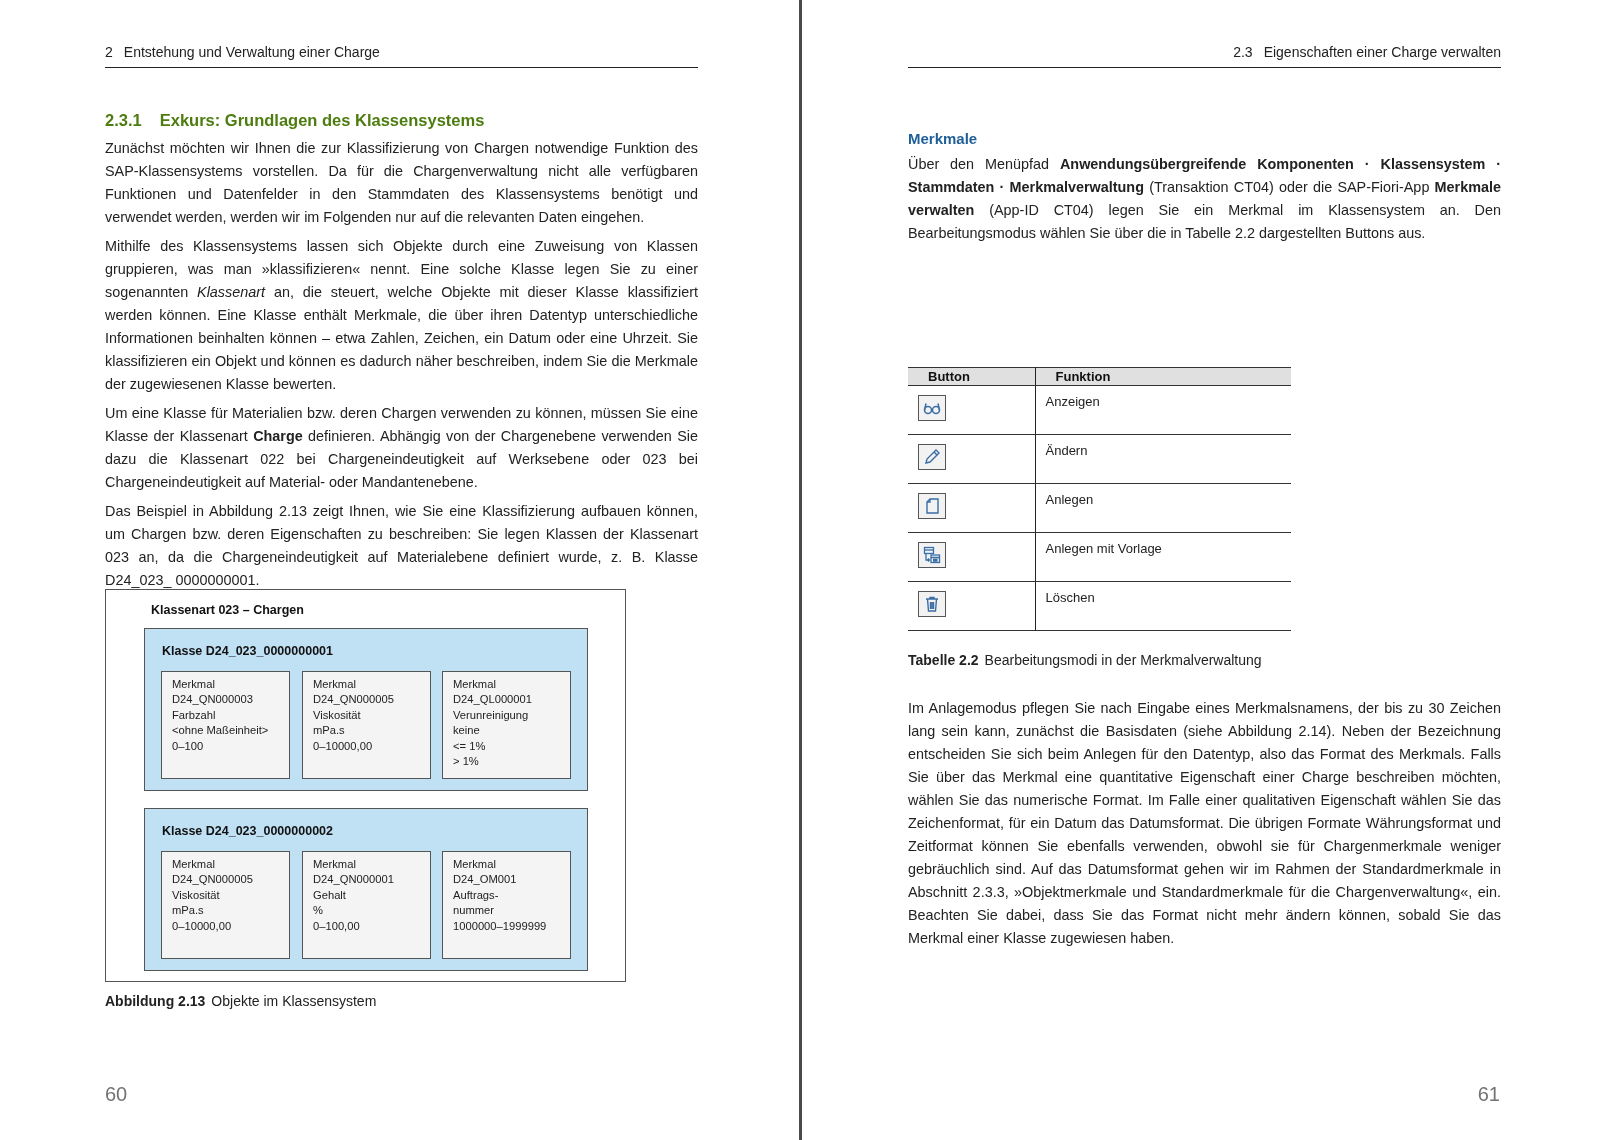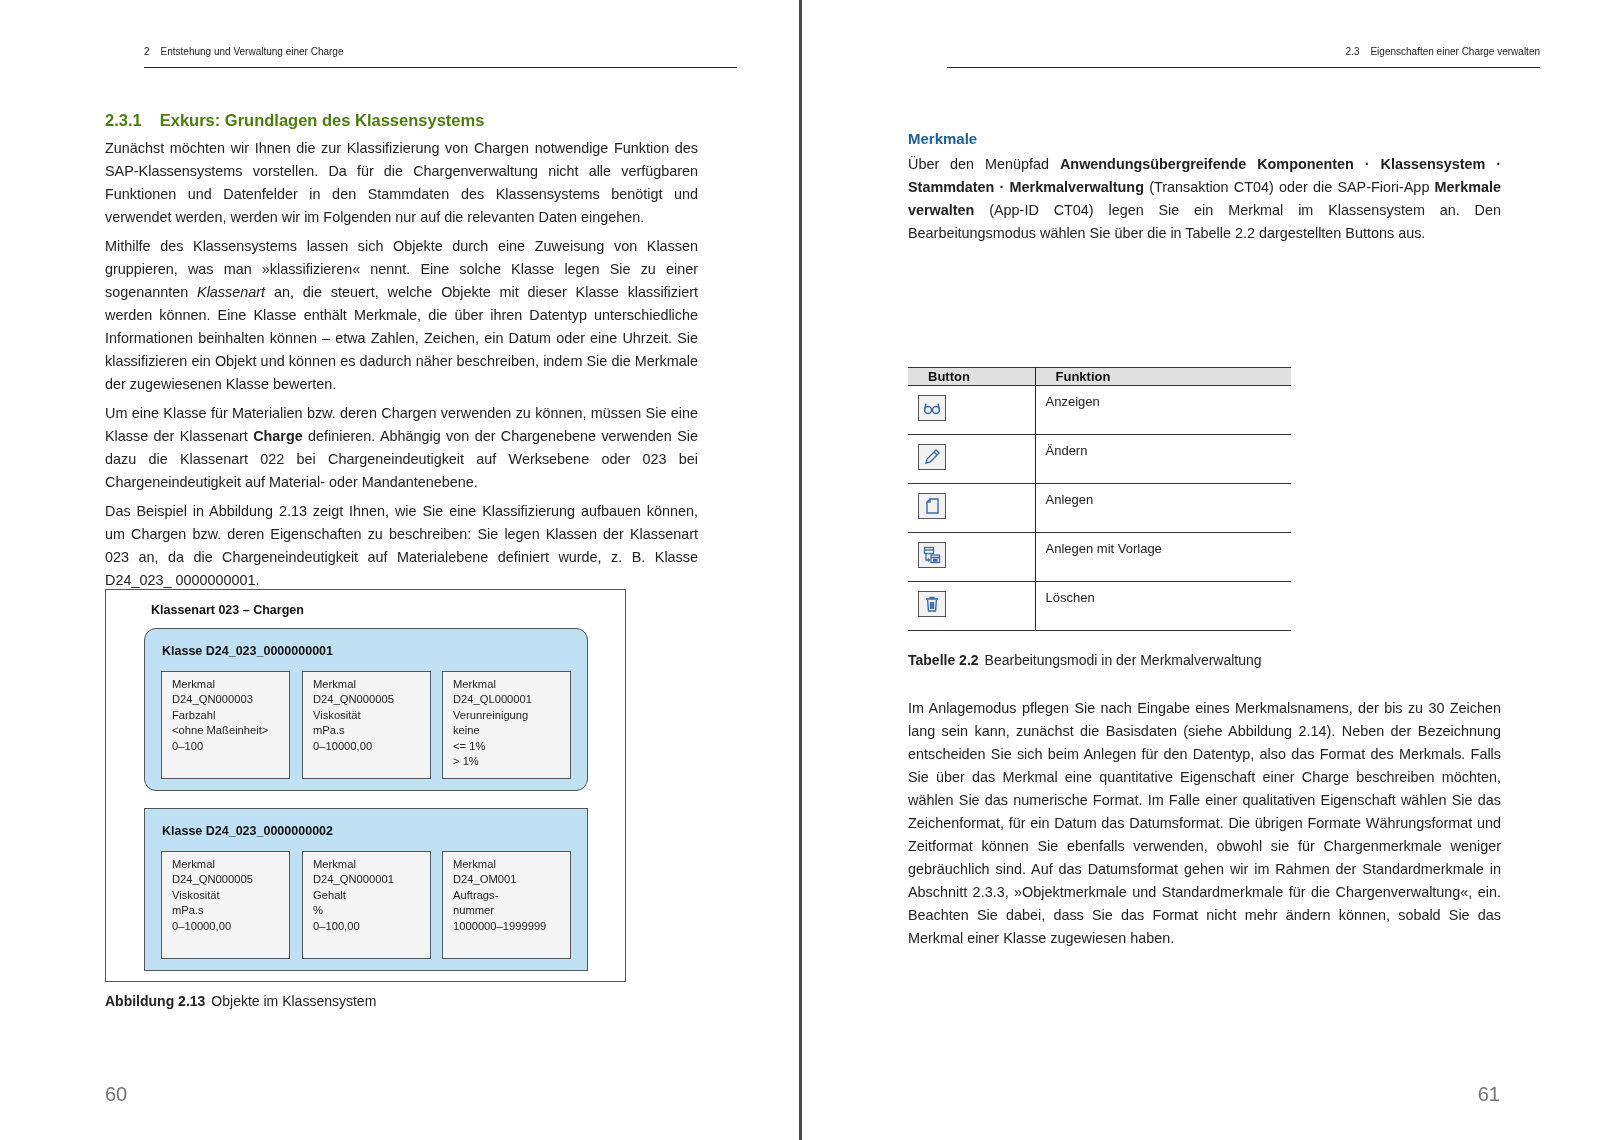--- a/index.html
+++ b/index.html
@@ -4,21 +4,21 @@
 <style>
   * { box-sizing: border-box; margin: 0; padding: 0; }
   html, body { width: 1600px; height: 1140px; background: #ffffff; overflow: hidden; }
   body { position: relative; font-family: "Liberation Sans", "DejaVu Sans", sans-serif; color: #1a1a1a; }
 
   .page { position: absolute; top: 0; height: 1140px; }
   .page-left { left: 0; width: 800px; }
   .page-right { left: 802px; width: 798px; }
   .gutter { position: absolute; left: 799px; top: 0; width: 3px; height: 1140px; background: #4a4a4a; }
 
-  .running-head { position: absolute; top: 42px; height: 26px; border-bottom: 1.5px solid #222; font-size: 10px; line-height: 20px; color: #222; margin-left: 39px; }
+  .running-head { position: absolute; top: 42px; height: 26px; border-bottom: 1.5px solid #222; font-size: 14px; line-height: 20px; color: #222; }
   .page-left .running-head { left: 105px; width: 593px; }
   .page-right .running-head { left: 106px; width: 593px; text-align: right; }
   .running-head .num { margin-right: 11px; }
 
   .folio { position: absolute; top: 1083px; font-size: 20px; color: #737373; }
   .page-left .folio { left: 105px; }
   .page-right .folio { right: 100px; }
 
   .content { position: absolute; font-size: 14.4px; line-height: 23px; color: #222; text-align: justify; }
   .page-left .content { left: 105px; top: 107px; width: 593px; }
@@ -28,21 +28,21 @@
   .section-title { color: #4d7c0f; font-weight: bold; font-size: 16.5px; line-height: 26px; margin-bottom: 4px; text-align: left; }
   .section-title .sec-num { margin-right: 18px; }
   .sub-title { color: #1f5f99; font-weight: bold; font-size: 15px; line-height: 24px; margin-top: 20px; margin-bottom: 2px; text-align: left; }
   b { font-weight: bold; }
   i { font-style: italic; }
 
   
   .figure { position: absolute; left: 105px; top: 589px; width: 521px; height: 393px; border: 1.5px solid #555; background: #fff; }
   .figure-title { position: absolute; left: 15px; top: 13px; font-size: 12.5px; font-weight: bold; color: #111; padding-left: 30px; }
   .klasse { position: absolute; left: 38px; width: 444px; background: #c0e0f4; border: 1.5px solid #555; }
-  .klasse-1 { top: 38px; height: 163px; border-radius: 12px; }
+  .klasse-1 { top: 38px; height: 163px; }
   .klasse-2 { top: 218px; height: 163px; }
   .klasse-title { position: absolute; left: 17px; top: 15px; font-size: 12.5px; font-weight: bold; color: #111; }
   .merkmal { position: absolute; top: 42px; width: 129px; height: 108px; background: #f4f4f4; border: 1.5px solid #555; padding: 5px 10px; font-size: 11.2px; line-height: 15.4px; color: #222; white-space: pre-line; }
   .merkmal.m1 { left: 16px; }
   .merkmal.m2 { left: 157px; }
   .merkmal.m3 { left: 297px; }
 
   .caption { position: absolute; font-size: 14px; color: #222; }
   .caption b { margin-right: 6px; }
   .fig-caption { left: 105px; top: 993px; }

